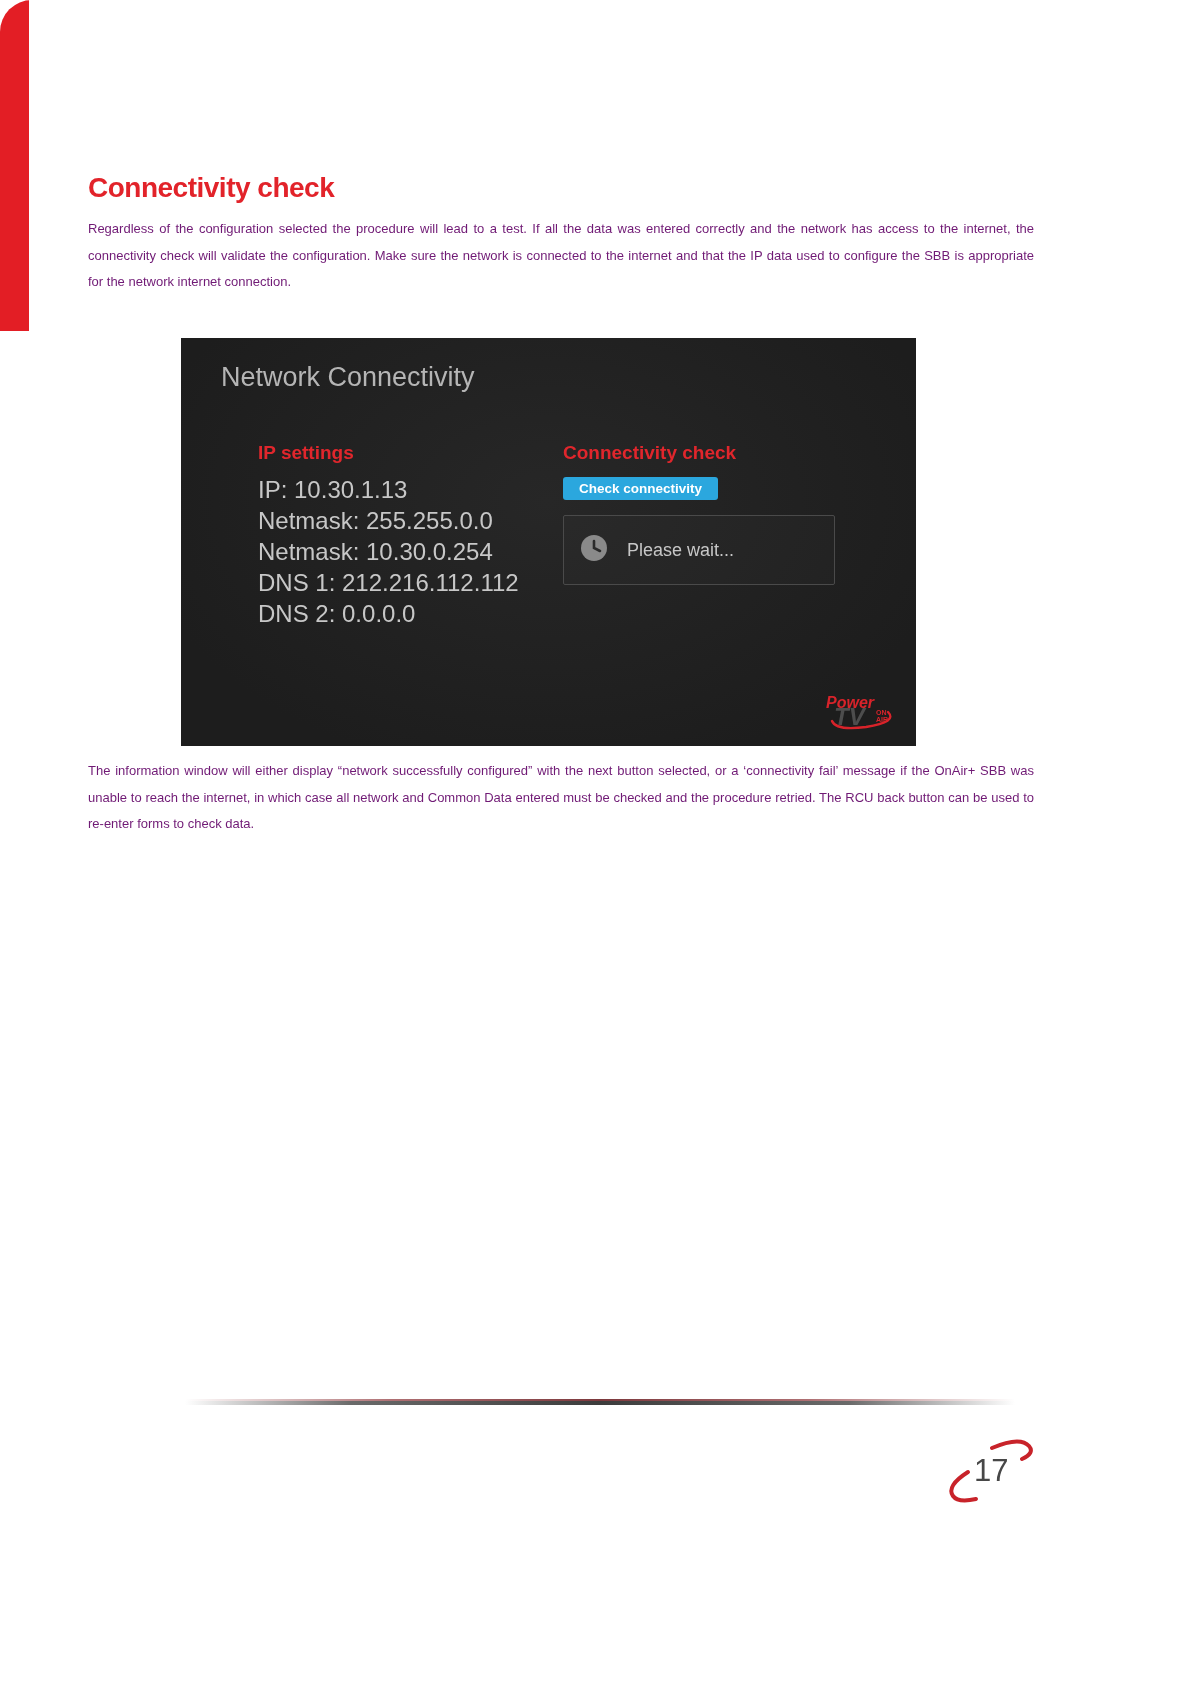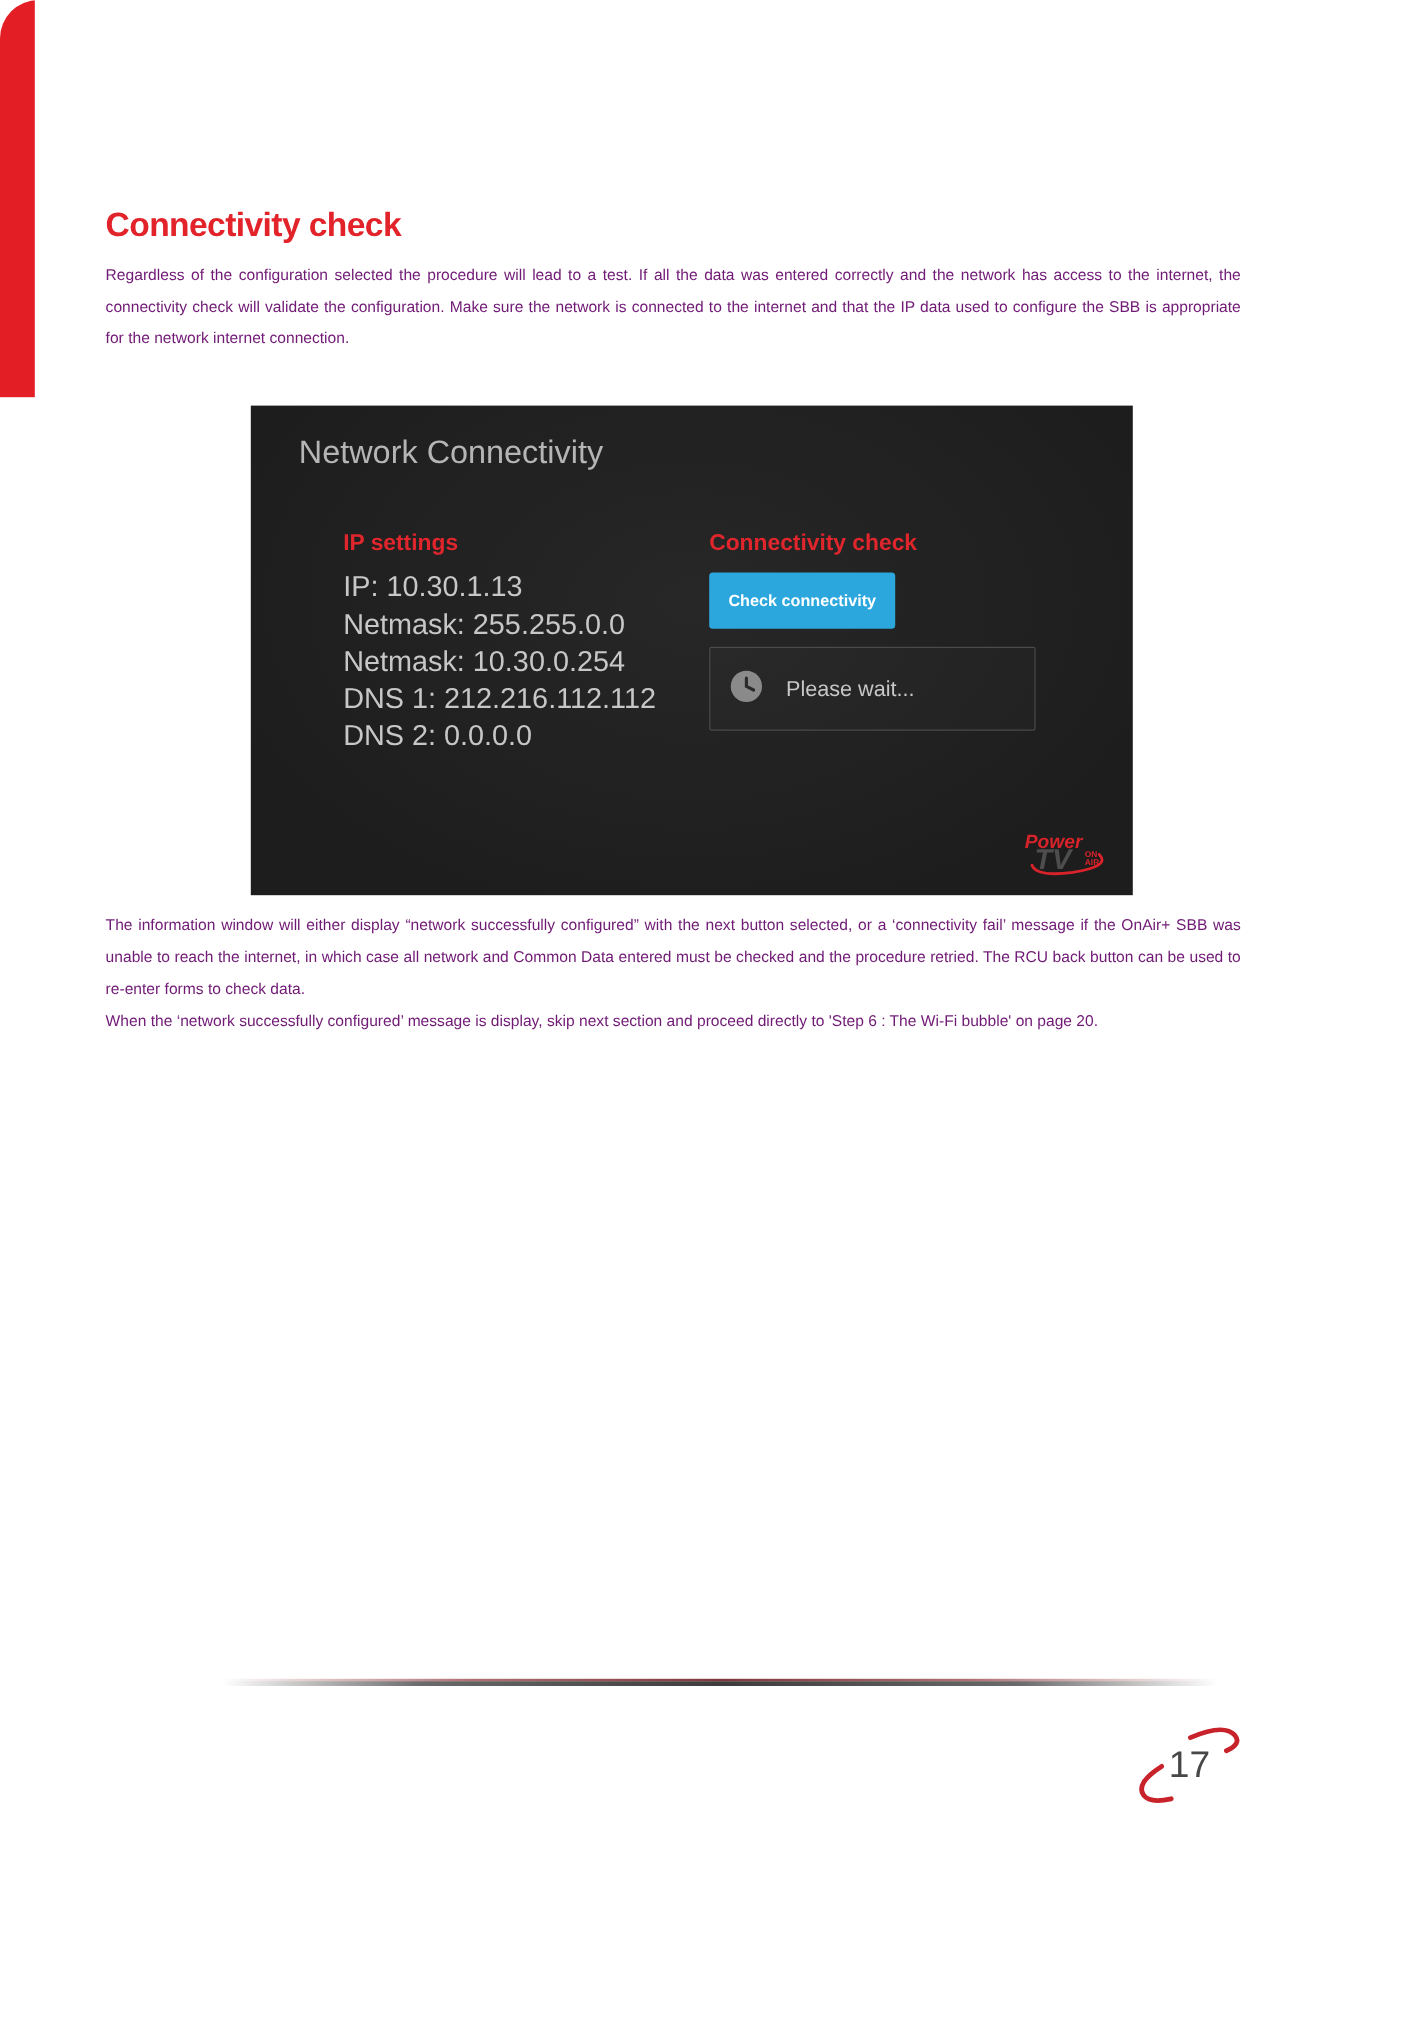--- a/index.html
+++ b/index.html
@@ -37,21 +37,21 @@
     color: #701a75;
     text-align: justify;
   }
   .intro { position: absolute; left: 88px; top: 216px; width: 946px; }
   .after-shot { position: absolute; left: 88px; top: 758px; width: 946px; }
   .after-shot p { margin: 0; }
 
   
   .tv-shot {
     position: absolute;
-    left: 209px; top: 338px;
+    left: 181px; top: 338px;
     width: 735px; height: 408px;
     background: radial-gradient(ellipse at 50% 40%, #272727 0%, #1d1d1d 80%);
     text-decoration: underline;
   }
   .tv-title {
     position: absolute;
     left: 40px; top: 24px;
     font-size: 27px;
     color: #b5b5b5;
   }
@@ -69,21 +69,21 @@
   .check-btn {
     display: inline-block;
     margin-top: 3px;
     background: #2ba7de;
     color: #ffffff;
     border: none;
     border-radius: 3px;
     font-family: inherit;
     font-size: 13.5px;
     font-weight: bold;
-    padding: 16px 16px;
+    padding: 4px 16px;
     cursor: pointer;
   }
 
   .wait-box {
     margin-top: 15px;
     width: 272px; height: 70px;
     border: 1px solid #4a4a4a;
     border-radius: 2px;
     display: flex;
     align-items: center;
@@ -170,21 +170,20 @@
       </svg>
       <span class="logo-power">Power</span>
       <span class="logo-tv">TV</span>
       <span class="logo-onair">ON AIR</span>
     </div>
 
   </div>
 
   <div class="after-shot">
     <p class="body-text">The information window will either display “network successfully configured” with the next button selected, or a ‘connectivity fail’ message if the OnAir+ SBB was unable to reach the internet, in which case all network and Common Data entered must be checked and the procedure retried. The RCU back button can be used to re-enter forms to check data.</p>
-    <p class="body-text">When the ‘network successfully configured’ message is display, skip next section and proceed directly to 'Step 6 : The Wi-Fi bubble' on page 20.</p>
   </div>
 
   <div class="divider"></div>
 
   <div class="page-num-wrap">
     <svg class="swoosh-svg" width="110" height="72" viewBox="0 0 110 72">
       <path d="M60 12 Q88 0 97 10 Q103 17 90 23" stroke="#c8232a" stroke-width="4" fill="none" stroke-linecap="round"></path>
       <path d="M36 36 Q14 50 21 60 Q26 67 44 63" stroke="#c8232a" stroke-width="4" fill="none" stroke-linecap="round"></path>
     </svg>
     <span class="page-num">17</span>

